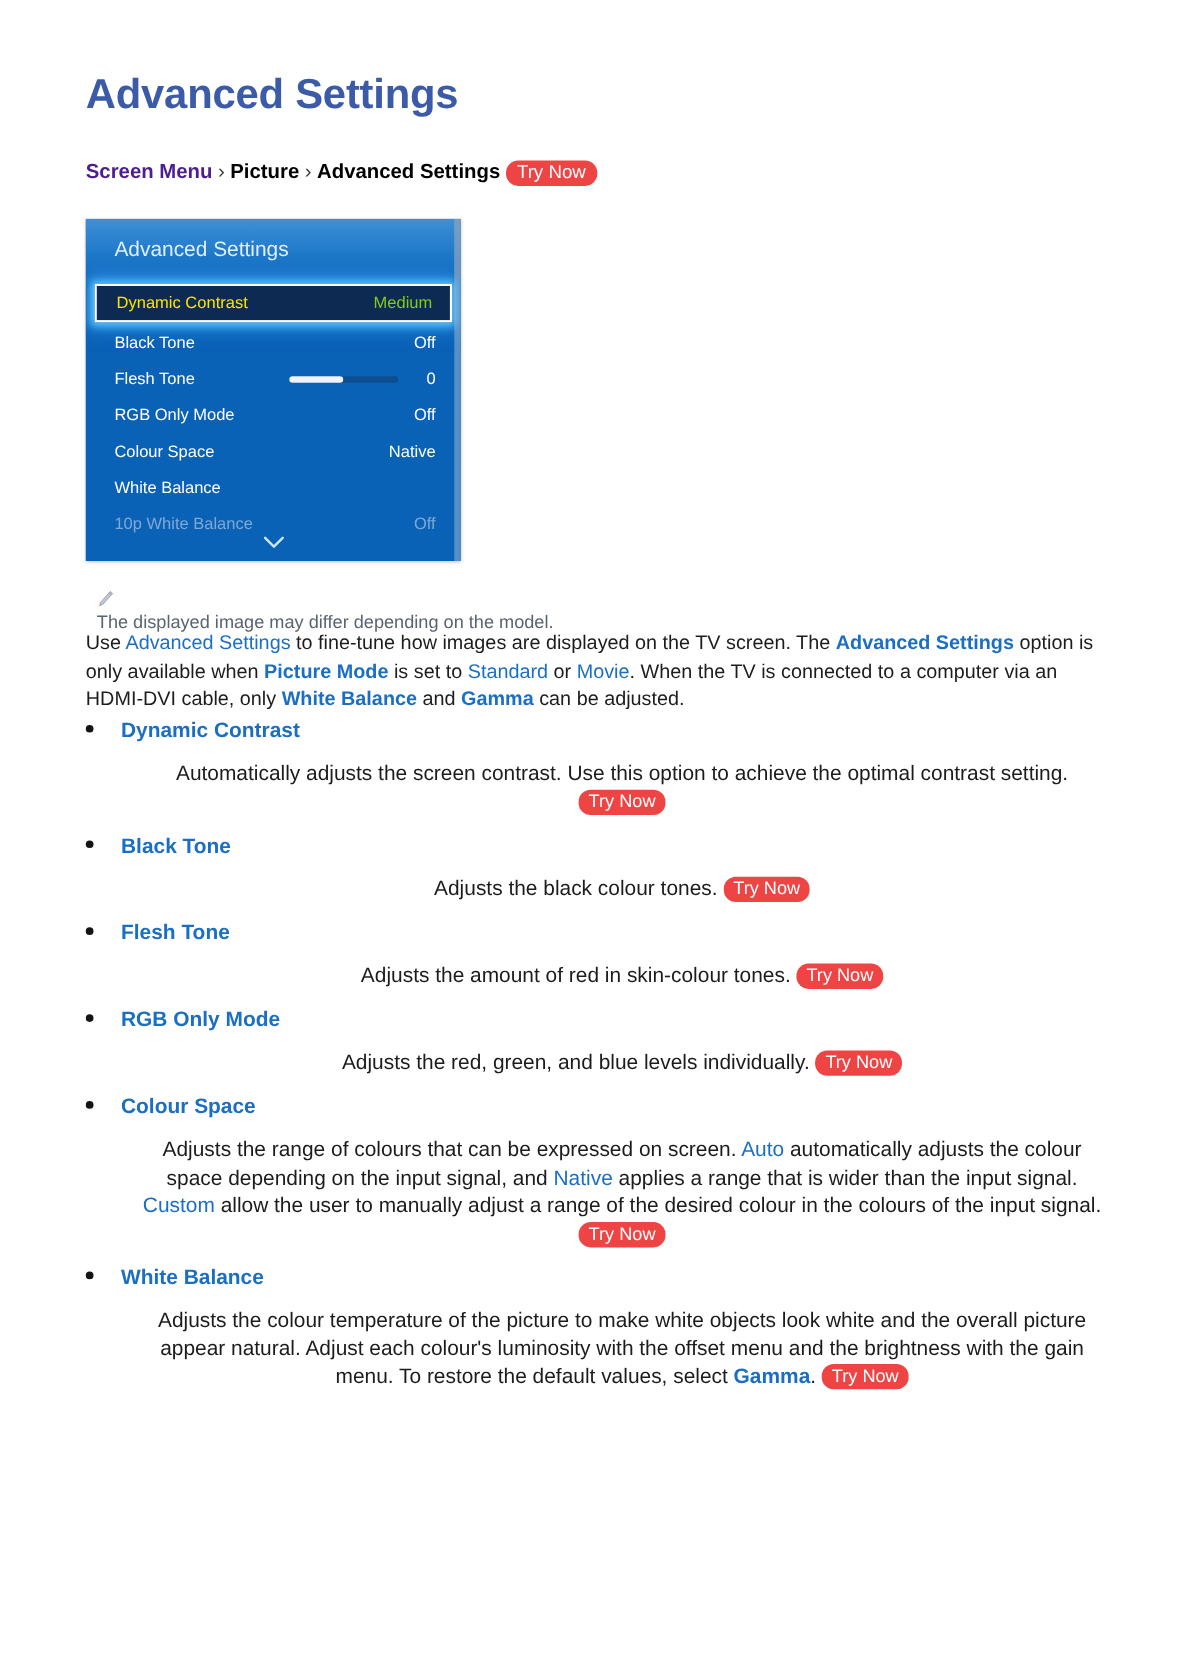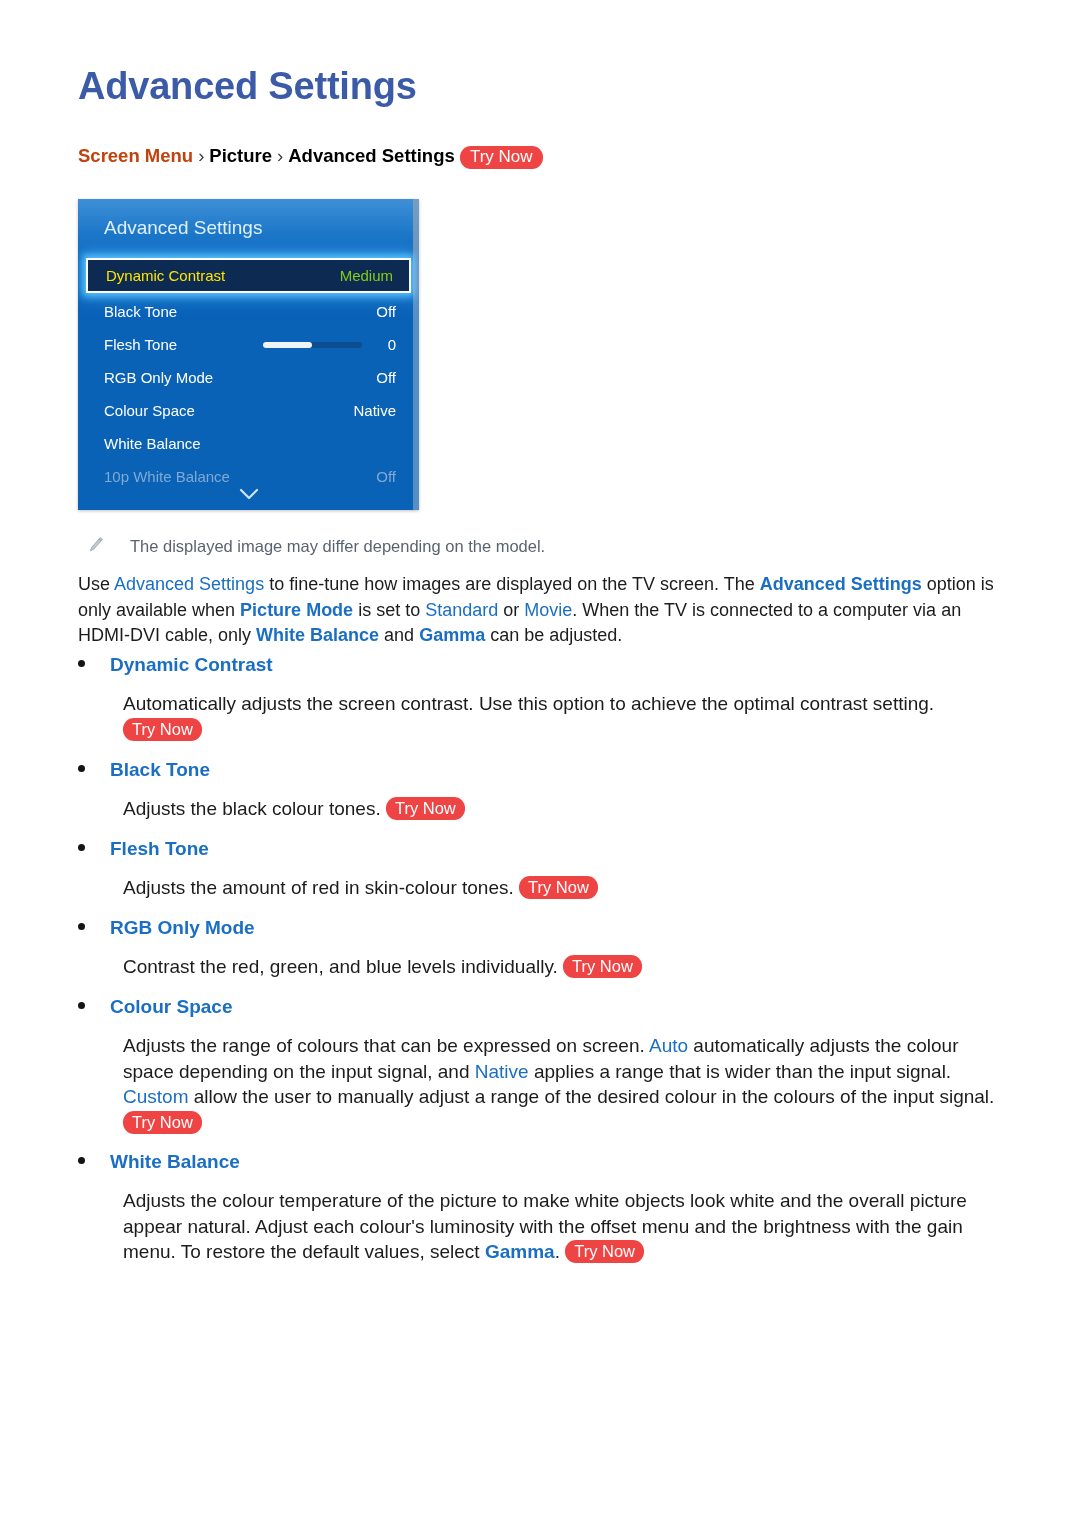--- a/index.html
+++ b/index.html
@@ -37,21 +37,21 @@
   
   .breadcrumb {
     position: absolute;
     left: 78px;
     top: 143px;
     font-size: 18.5px;
     font-weight: bold;
     line-height: 26px;
     white-space: nowrap;
   }
-  .bc-plain { color: #c2410c; }
+  .bc-plain { color: #4c1d95; }
   .bc-link  { color: #000000; }
   .bc-sep {
     color: #3c3c3c;
     font-weight: normal;
     margin: 0 5px;
   }
 
   
   .trynow {
     display: inline-block;
@@ -178,20 +178,21 @@
   
   .note {
     position: absolute;
     left: 88px;
     top: 534px;
     display: flex;
     align-items: flex-start;
     font-size: 16.5px;
     color: #5a6470;
     line-height: 24px;
+    flex-direction: column;
   }
   .note .pencil-icon {
     flex: 0 0 auto;
     width: 16px;
     height: 18px;
     margin-right: 26px;
     margin-top: 2px;
   }
 
   
@@ -227,20 +228,21 @@
     margin-right: 25px;
     position: relative;
     top: -4px;
   }
   .sec-body {
     margin-left: 45px;
     margin-top: 13px;
     font-size: 19px;
     line-height: 25.5px;
     color: #1c1c1c;
+    text-align: center;
   }
 
   .s-dynamic  { top: 652px; }
   .s-black    { top: 757px; }
   .s-flesh    { top: 836px; }
   .s-rgb      { top: 915px; }
   .s-colour   { top: 994px; }
   .s-white    { top: 1149px; }
 </style>
 </head>
@@ -363,21 +365,21 @@
       <span>Adjusts the amount of red in skin-colour tones. </span><span class="trynow">Try Now</span>
     </div>
   </div>
 
   <div class="section s-rgb">
     <div class="sec-head">
       <span class="bullet"></span>
       <span>RGB Only Mode</span>
     </div>
     <div class="sec-body">
-      <span>Contrast the red, green, and blue levels individually. </span><span class="trynow">Try Now</span>
+      <span>Adjusts the red, green, and blue levels individually. </span><span class="trynow">Try Now</span>
     </div>
   </div>
 
   <div class="section s-colour">
     <div class="sec-head">
       <span class="bullet"></span>
       <span>Colour Space</span>
     </div>
     <div class="sec-body">
       <span>Adjusts the range of colours that can be expressed on screen. </span><span class="lnk">Auto</span><span> automatically adjusts the colour space depending on the input signal, and </span><span class="lnk">Native</span><span> applies a range that is wider than the input signal. </span><span class="lnk">Custom</span><span> allow the user to manually adjust a range of the desired colour in the colours of the input signal. </span><span class="trynow">Try Now</span>

